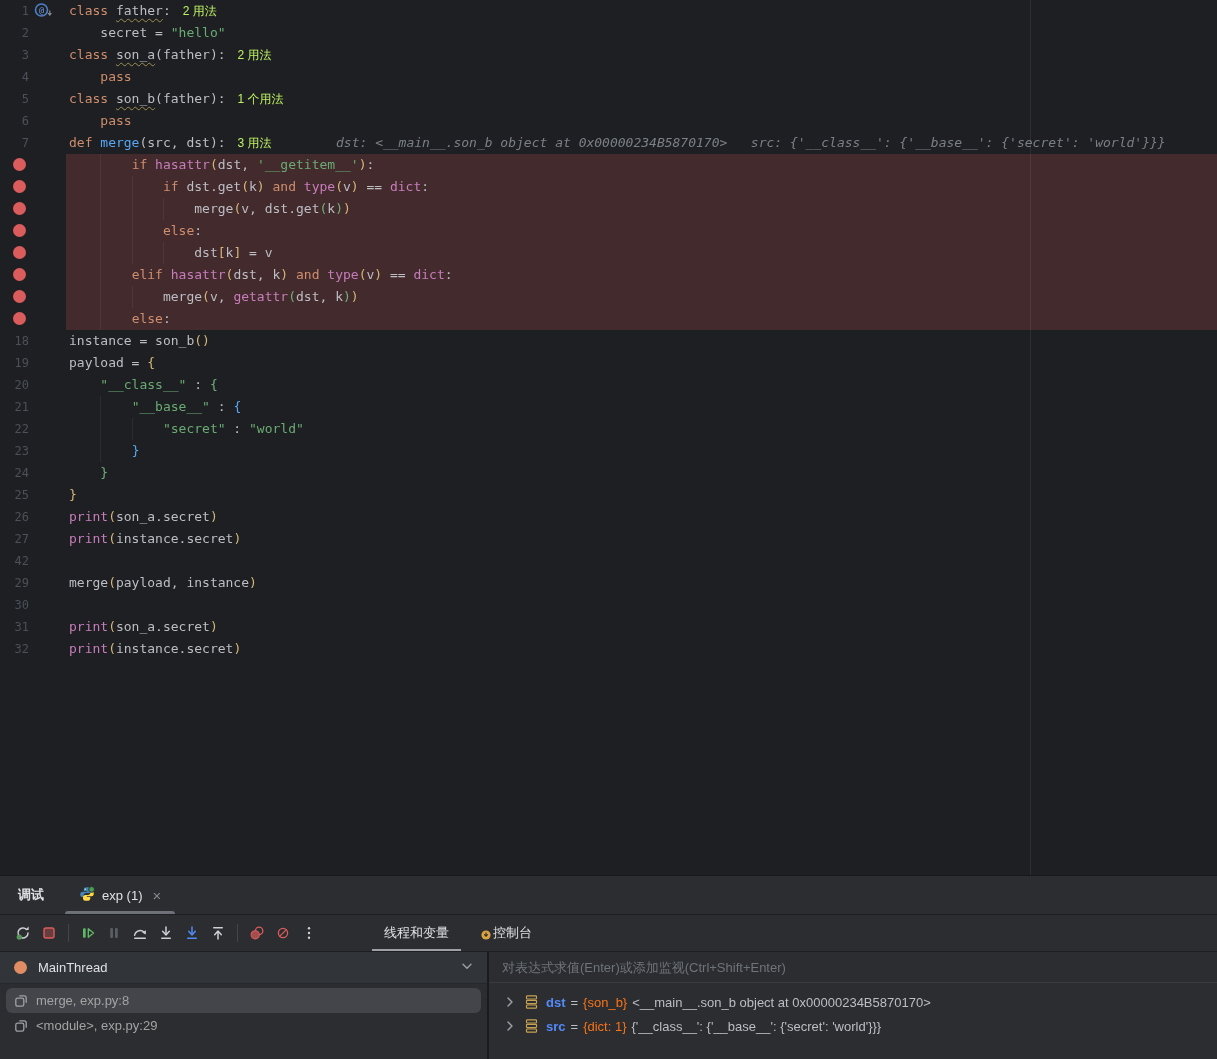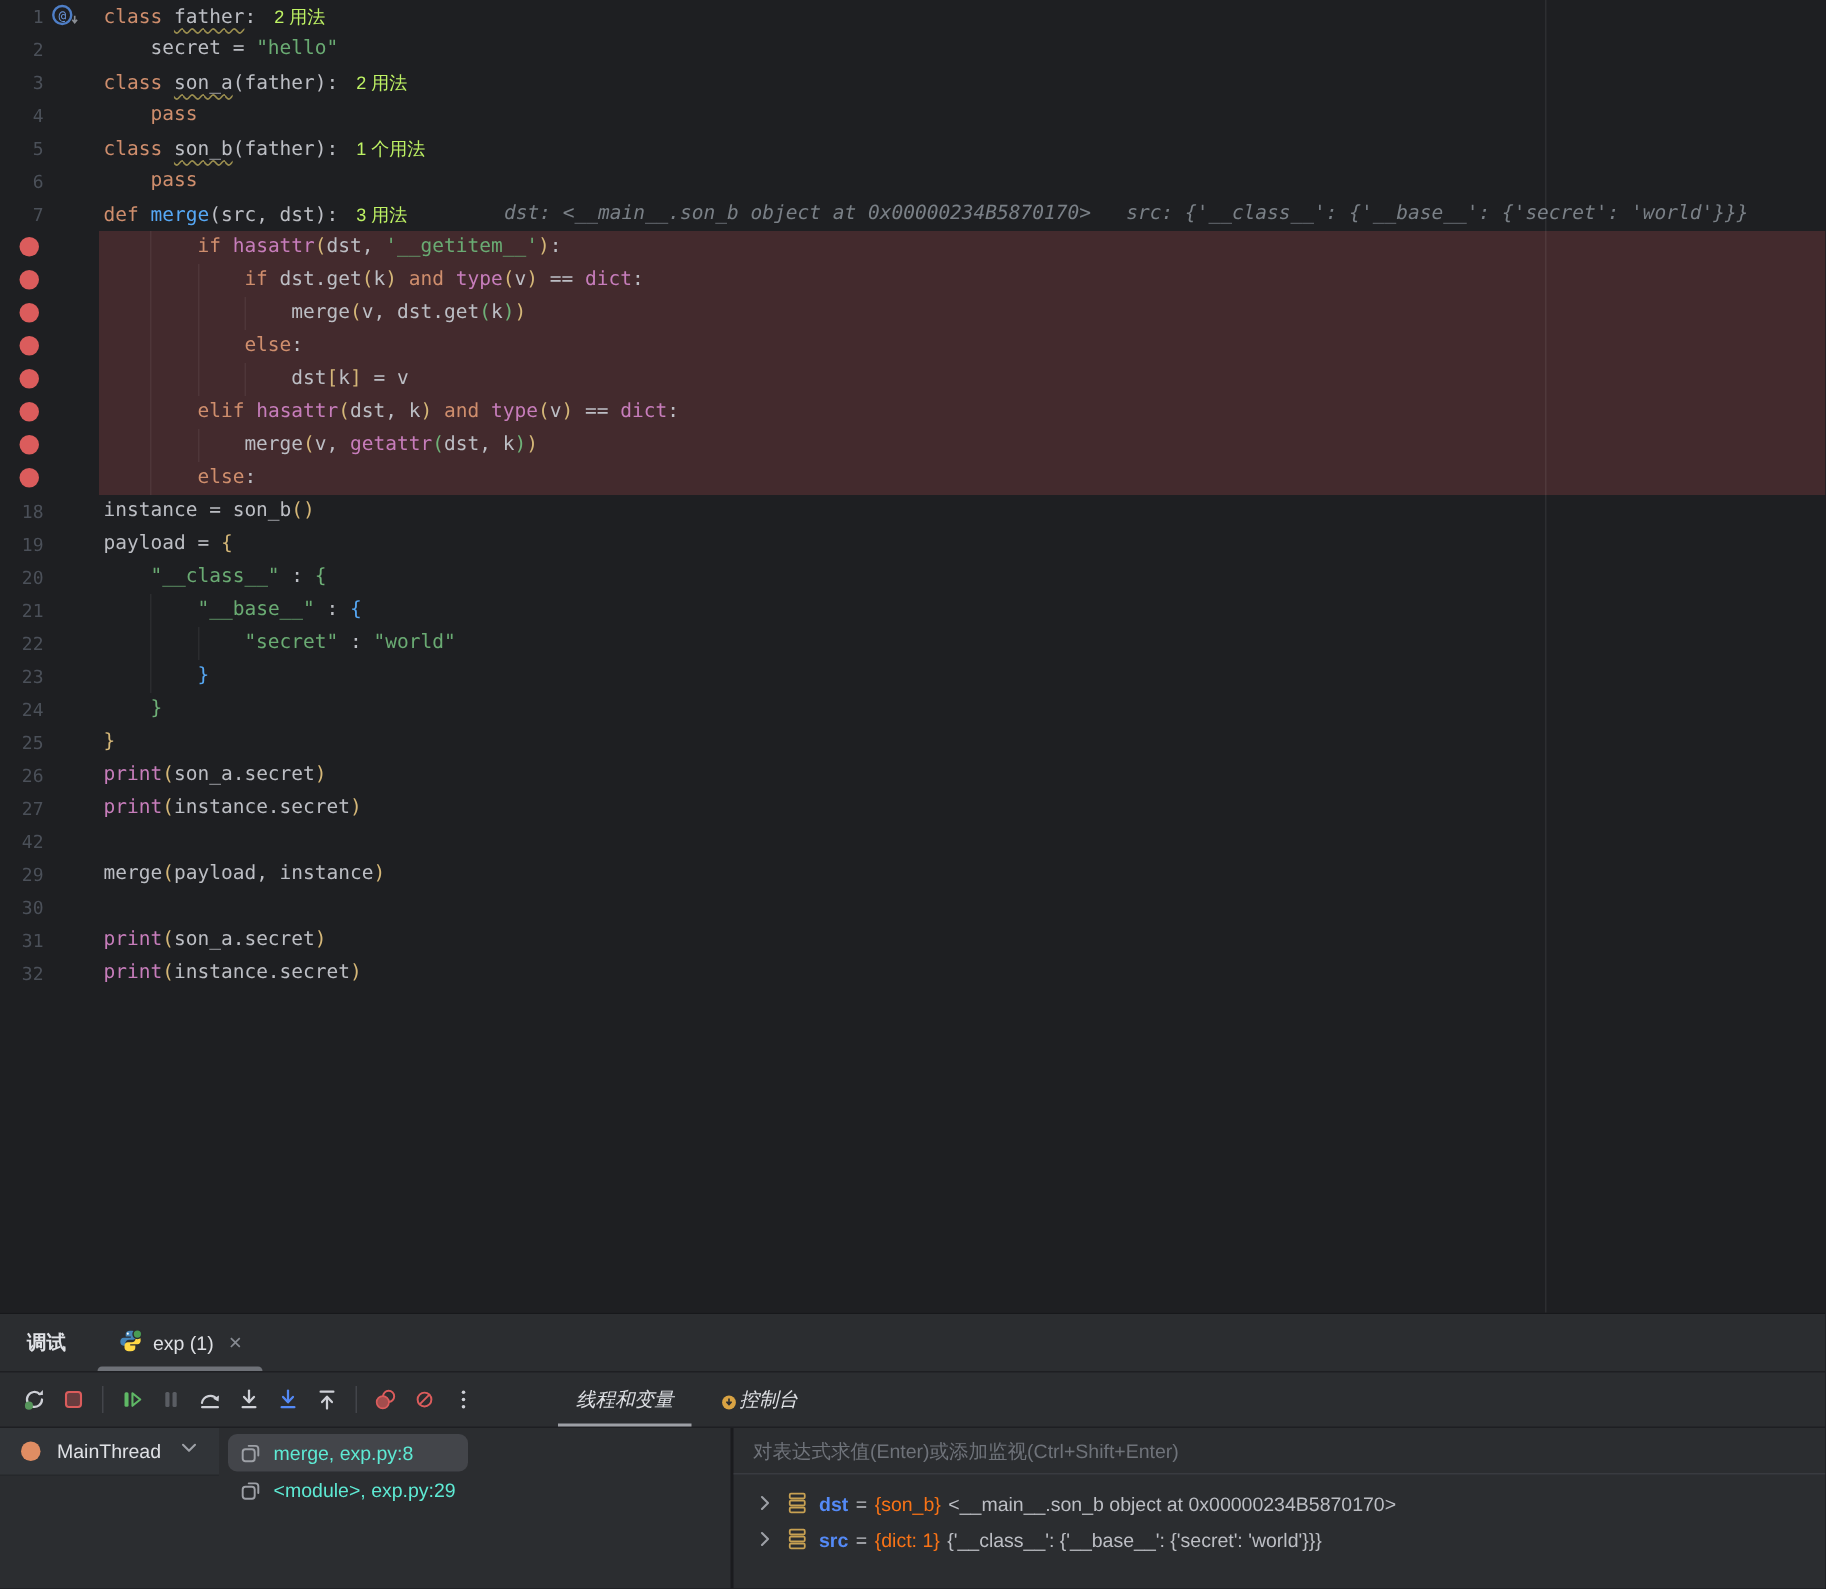--- a/index.html
+++ b/index.html
@@ -43,37 +43,37 @@
                  gap:7px; padding:0 14px; color:#dfe1e5; font-size:13px; }
   .session-tab.active::after { content:''; position:absolute; left:0; right:0; bottom:0;
                  height:3px; background:#6e7177; border-radius:3px 3px 0 0; }
   .close-x { color:#868a91; font-size:15px; margin-left:3px; cursor:default; }
 
   .toolbar { height:37px; display:flex; align-items:center; padding-left:10px;
              border-bottom:1px solid #1e1f22; }
   .tbtn { width:26px; height:26px; display:flex; align-items:center; justify-content:center;
           border-radius:4px; }
   .tsep { width:1px; height:18px; background:#43454a; margin:0 6px; }
-  .view-tabs { display:flex; height:100%; margin-left:46px;font-style:italic; }
+  .view-tabs { display:flex; height:100%; margin-left:46px; }
   .vtab { position:relative; display:flex; align-items:center; padding:0 16px;
           color:#dfe1e5; font-size:13px; }
   .vtab.active::after { content:''; position:absolute; left:4px; right:4px; bottom:0;
           height:2px; background:#9da0a6; }
   .console-ind { margin-right:2px; align-self:flex-end; margin-bottom:8px; }
 
   .content { display:flex; height:107px; }
   .left-pane { width:489px; flex:none; border-right:2px solid #1a1b1e;
-               display:flex; }
+               display:flex; flex-direction:column; }
   .thread-bar { height:32px; background:#313438; display:flex; align-items:center;
                 padding:0 12px 0 14px; gap:11px; border-bottom:1px solid #26282b; }
   .thread-dot { width:13px; height:13px; border-radius:50%; background:#e08d63; flex:none; }
   .thread-name { color:#dfe1e5; font-size:13px; flex:1; }
   .frames { padding:4px 6px; }
   .frame-row { height:25px; display:flex; align-items:center; gap:8px; padding:0 8px;
-               border-radius:6px; color:#5eead4; font-size:13px; }
+               border-radius:6px; color:#a3a3a3; font-size:13px; }
   .frame-row.selected { background:#43454a; }
 
   .right-pane { flex:1; display:flex; flex-direction:column; }
   .watch-row { height:31px; border-bottom:1px solid #393b40; display:flex;
                align-items:center; padding:0 13px; }
   .watch-input { width:100%; background:transparent; border:none; outline:none;
                  color:#fde047; font-size:13px; font-family:inherit; }
   .watch-input::placeholder { color:#6f737a; }
   .vars { padding:7px 8px; }
   .var-row { height:24px; display:flex; align-items:center; font-size:13px; color:#bcbec4; }

